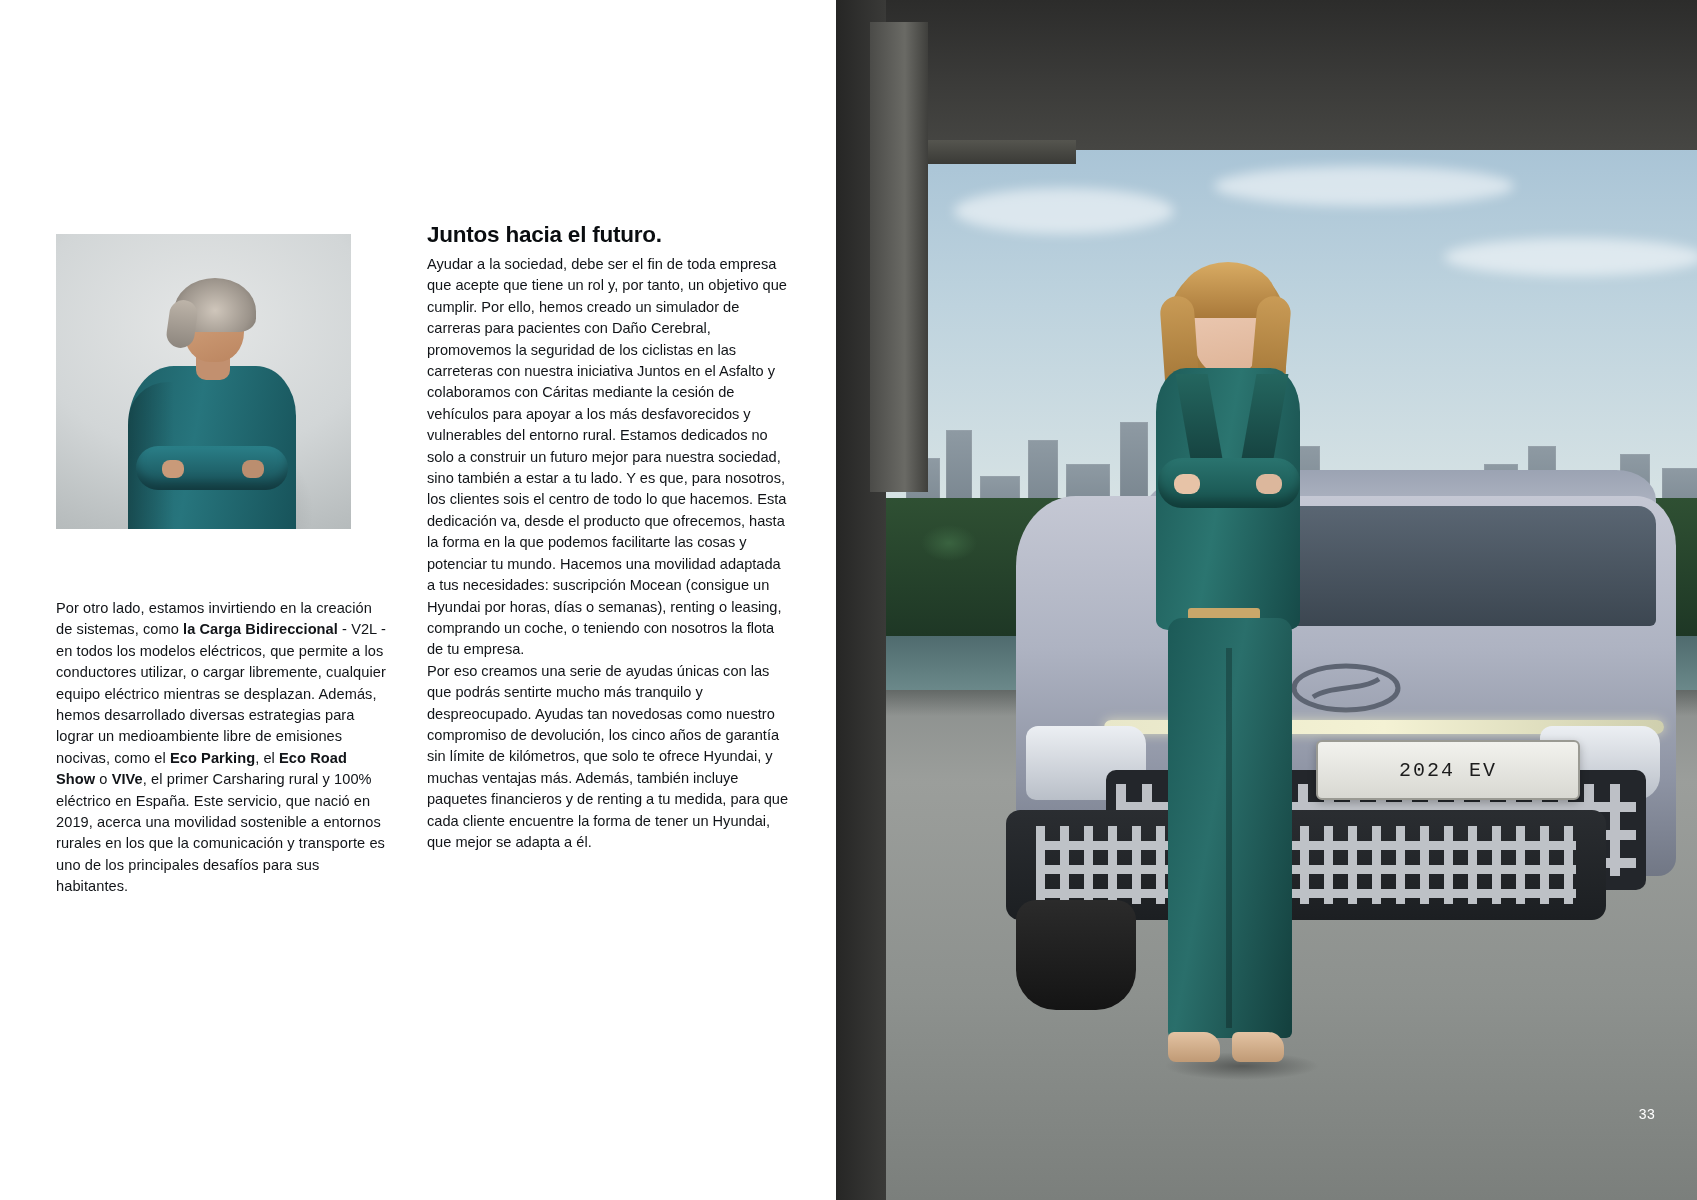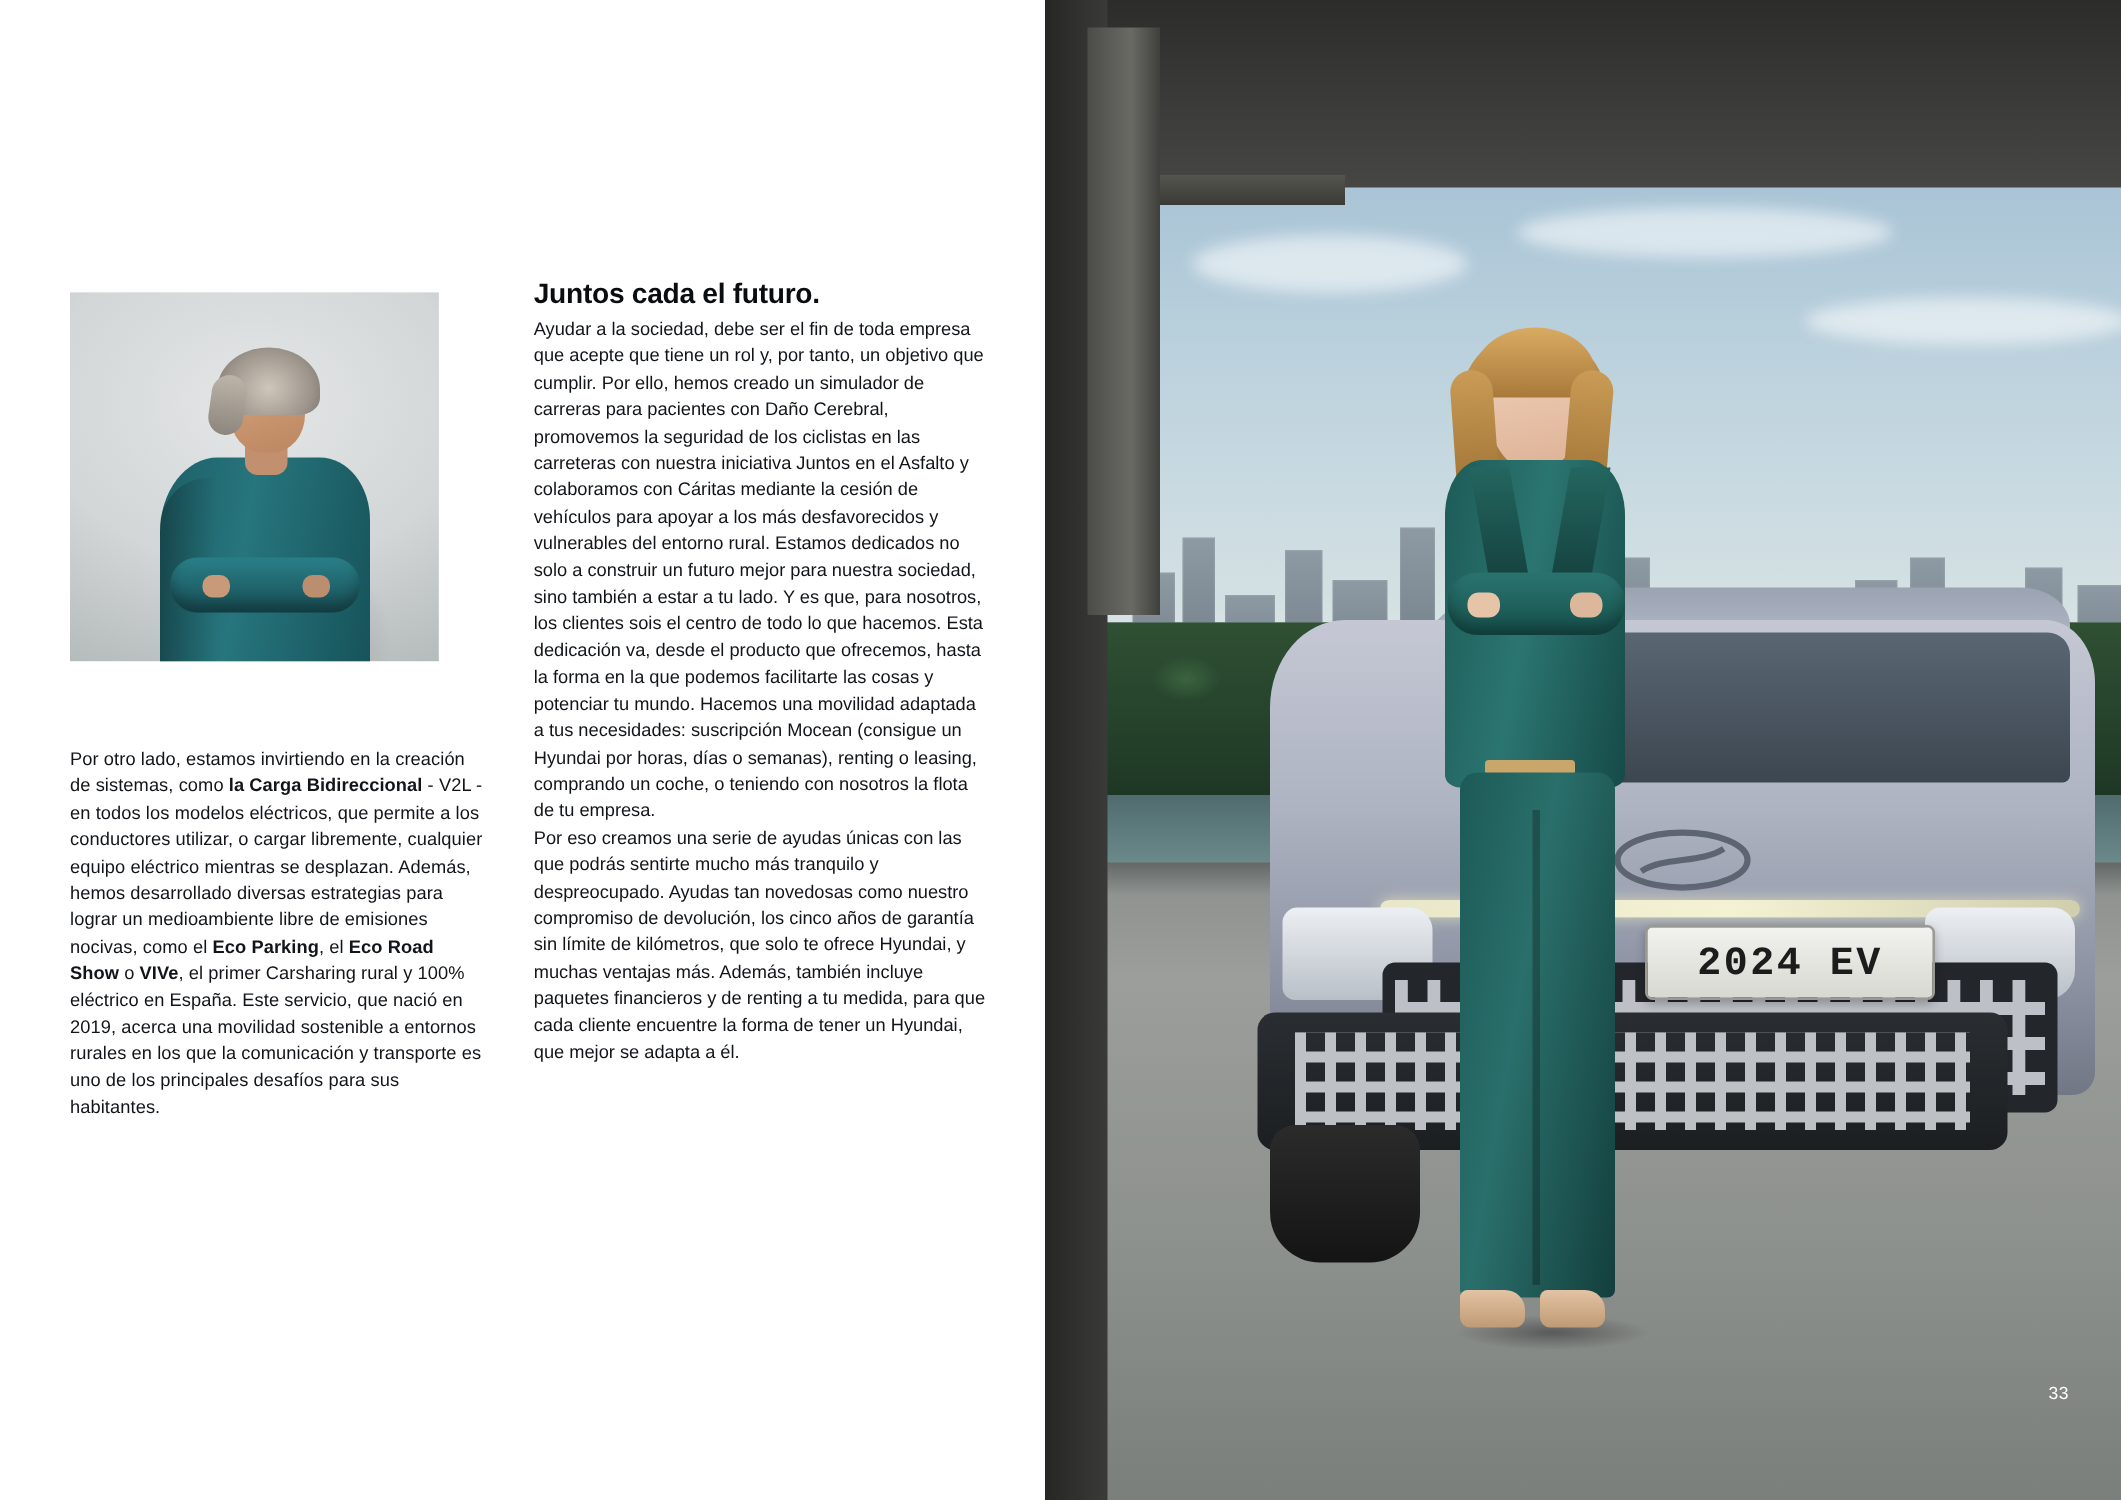--- a/index.html
+++ b/index.html
@@ -262,31 +262,30 @@
   .suv .headlamp.l { left: 40px; }
   .suv .headlamp.r { right: 26px; }
   .suv .logo {
     position:absolute; left:300px; top:190px;
     width:120px; height:56px;
     display:flex; align-items:center; justify-content:center;
   }
   .suv .logo svg { width:110px; height:50px; }
   .plate {
     position:absolute; left:480px; top:740px;
-    width:232px; height:60px;
+    width:264px; height:60px;
     background: linear-gradient(180deg,#f2f2ee,#d8d8d2);
     border:2px solid #9a9a93;
     border-radius:6px;
     display:flex; align-items:center; justify-content:center;
     font-family: "Liberation Mono", monospace;
-    font-size:32px;
+    font-size:20px;
     letter-spacing:2px;
     color:#1c1c1c;
     box-shadow: 0 3px 8px rgba(0,0,0,.25);
-    font-weight: bold;
   }
   .bumper {
     position:absolute; left:170px; top:810px; width:600px; height:110px;
     background: linear-gradient(180deg,#2a2d31,#1c1f22);
     border-radius: 14px;
     overflow:hidden;
   }
   .bumper:after{
     content:"";
     position:absolute; inset:16px 30px;
@@ -406,21 +405,21 @@
       <div class="neck"></div>
       <div class="head"></div>
       <div class="hair"></div>
     </div>
 
     <div class="body-col">
       <p>Por otro lado, estamos invirtiendo en la creación de sistemas, como <b>la Carga Bidireccional</b> - V2L - en todos los modelos eléctricos, que permite a los conductores utilizar, o cargar libremente, cualquier equipo eléctrico mientras se desplazan. Además, hemos desarrollado diversas estrategias para lograr un medioambiente libre de emisiones nocivas, como el <b>Eco Parking</b>, el <b>Eco Road Show</b> o <b>VIVe</b>, el primer Carsharing rural y 100% eléctrico en España. Este servicio, que nació en 2019, acerca una movilidad sostenible a entornos rurales en los que la comunicación y transporte es uno de los principales desafíos para sus habitantes.</p>
     </div>
 
     <div class="right-col">
-      <h2>Juntos cada el futuro.</h2>
+      <h2>Juntos hacia el futuro.</h2>
       <p>Ayudar a la sociedad, debe ser el fin de toda empresa que acepte que tiene un rol y, por tanto, un objetivo que cumplir. Por ello, hemos creado un simulador de carreras para pacientes con Daño Cerebral, promovemos la seguridad de los ciclistas en las carreteras con nuestra iniciativa Juntos en el Asfalto y colaboramos con Cáritas mediante la cesión de vehículos para apoyar a los más desfavorecidos y vulnerables del entorno rural. Estamos dedicados no solo a construir un futuro mejor para nuestra sociedad, sino también a estar a tu lado. Y es que, para nosotros, los clientes sois el centro de todo lo que hacemos. Esta dedicación va, desde el producto que ofrecemos, hasta la forma en la que podemos facilitarte las cosas y potenciar tu mundo. Hacemos una movilidad adaptada a tus necesidades: suscripción Mocean (consigue un Hyundai por horas, días o semanas), renting o leasing, comprando un coche, o teniendo con nosotros la flota de tu empresa.</p>
       <p>Por eso creamos una serie de ayudas únicas con las que podrás sentirte mucho más tranquilo y despreocupado. Ayudas tan novedosas como nuestro compromiso de devolución, los cinco años de garantía sin límite de kilómetros, que solo te ofrece Hyundai, y muchas ventajas más. Además, también incluye paquetes financieros y de renting a tu medida, para que cada cliente encuentre la forma de tener un Hyundai, que mejor se adapta a él.</p>
     </div>
   </div>
 
   <div class="photo-half">
 
     <div class="sky">
       <span class="cloud" style="left:70px;  top:40px;  width:220px; height:46px;"></span>
       <span class="cloud" style="left:330px; top:18px;  width:300px; height:40px;"></span>

